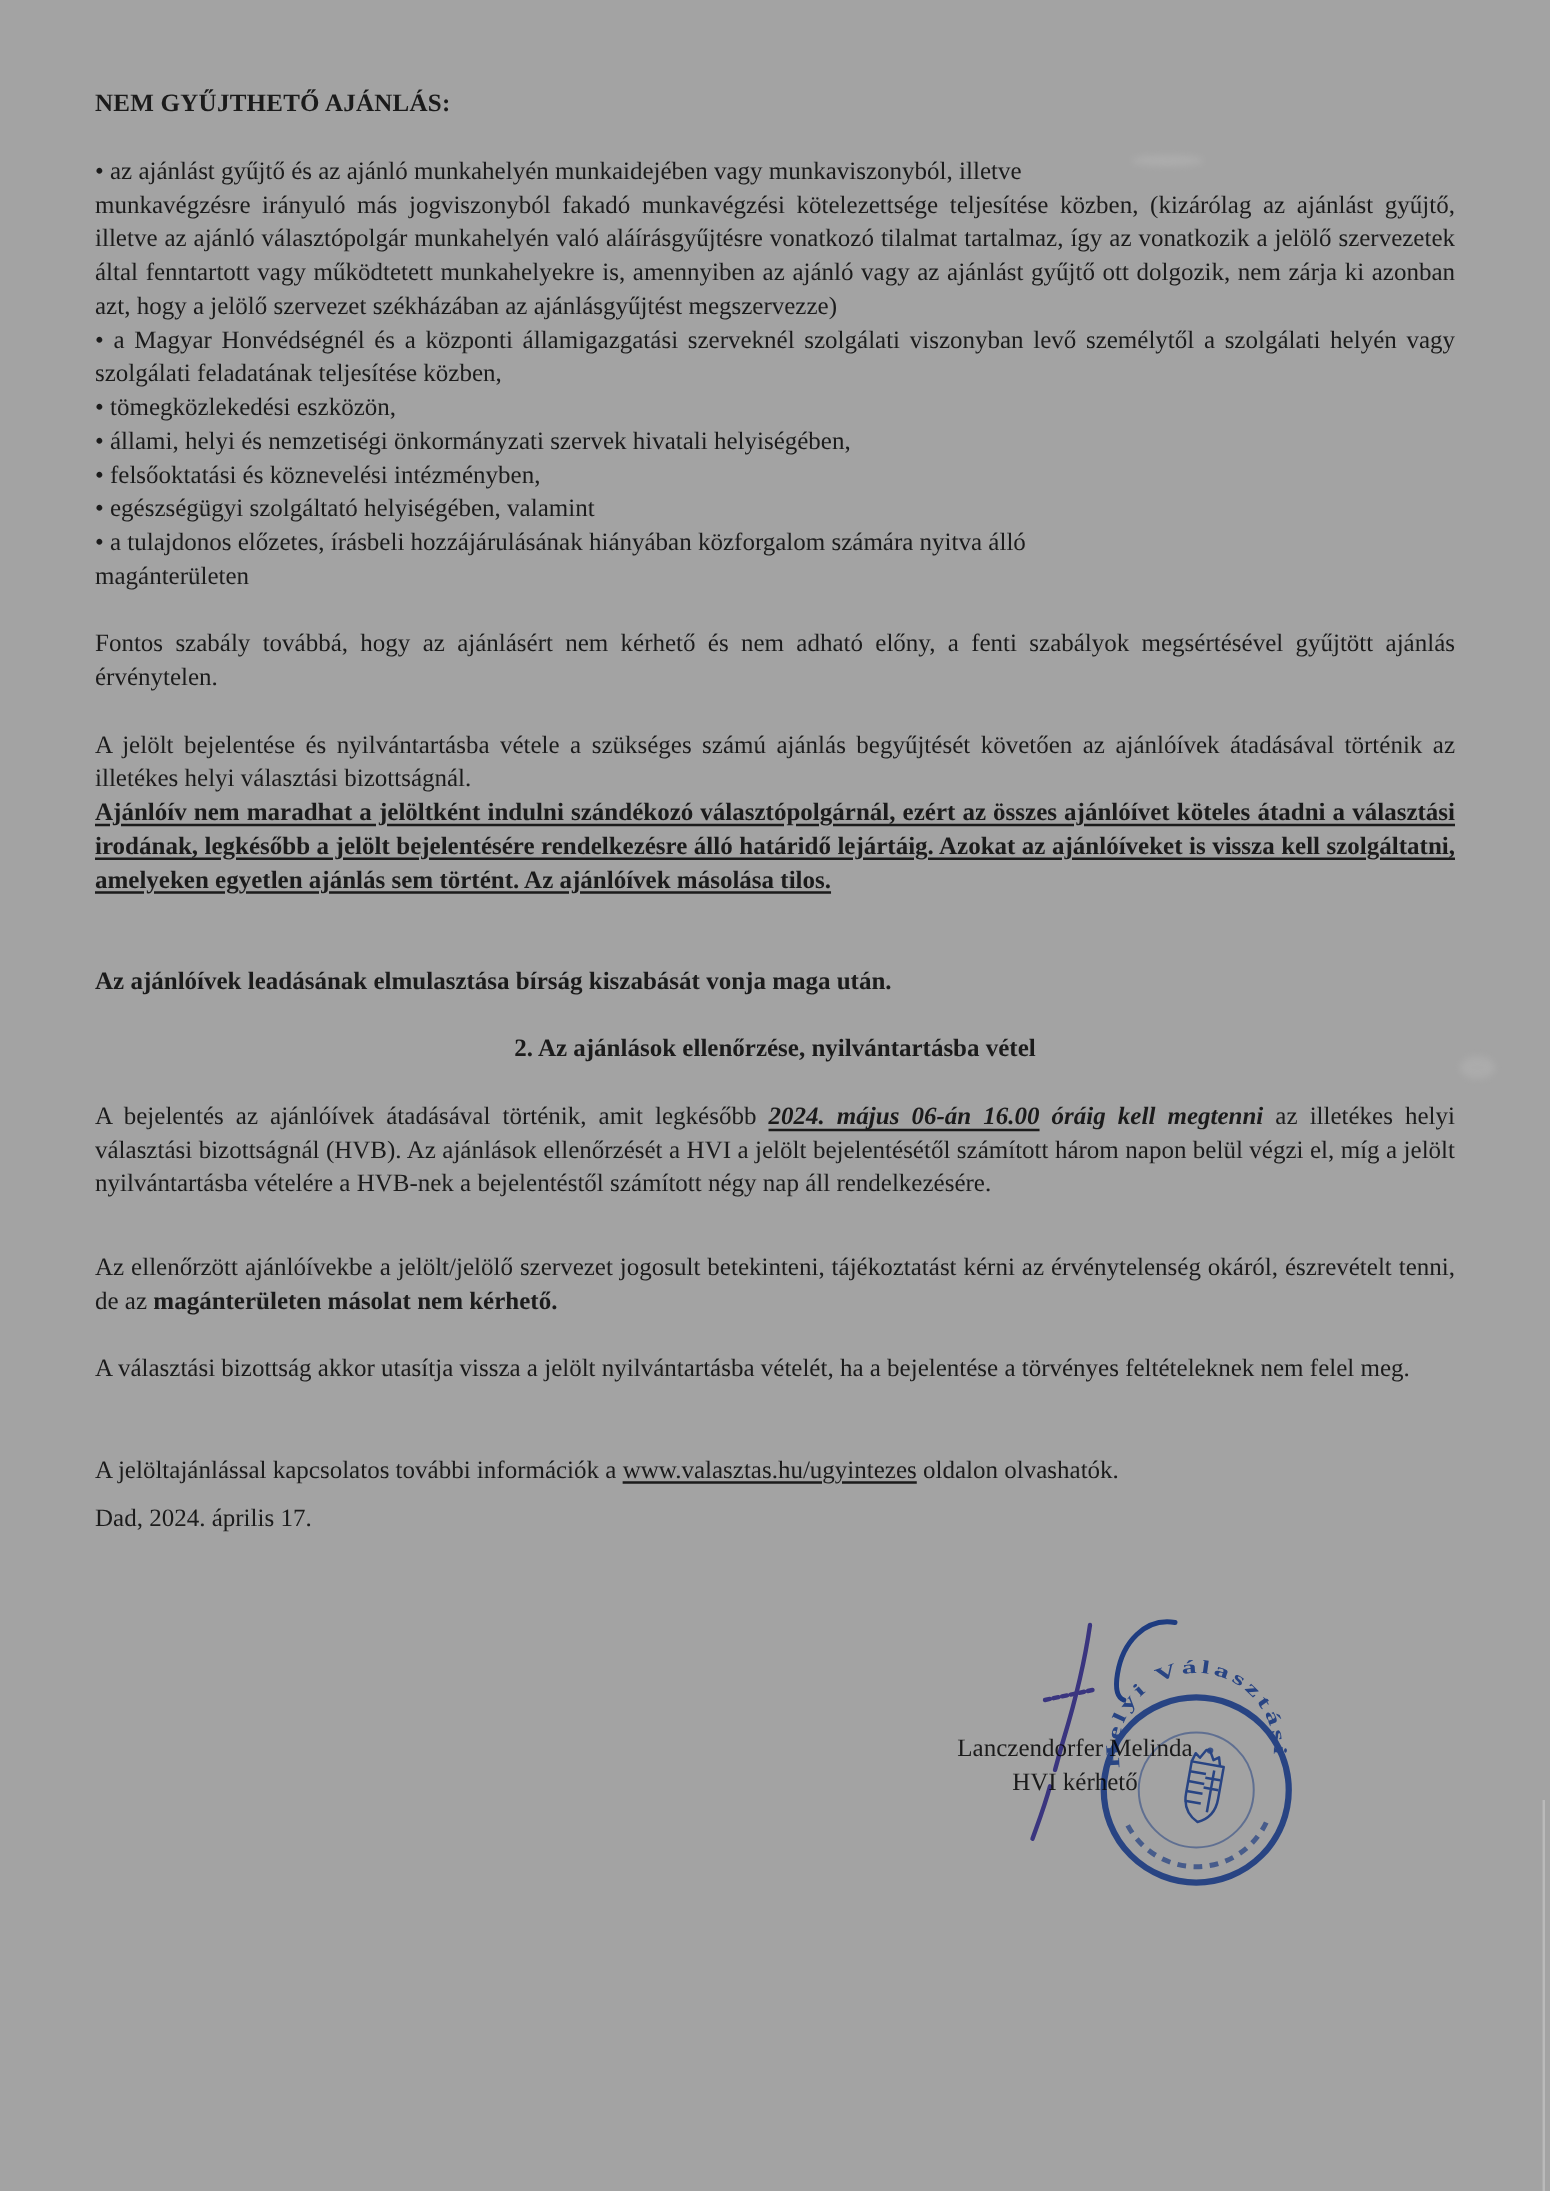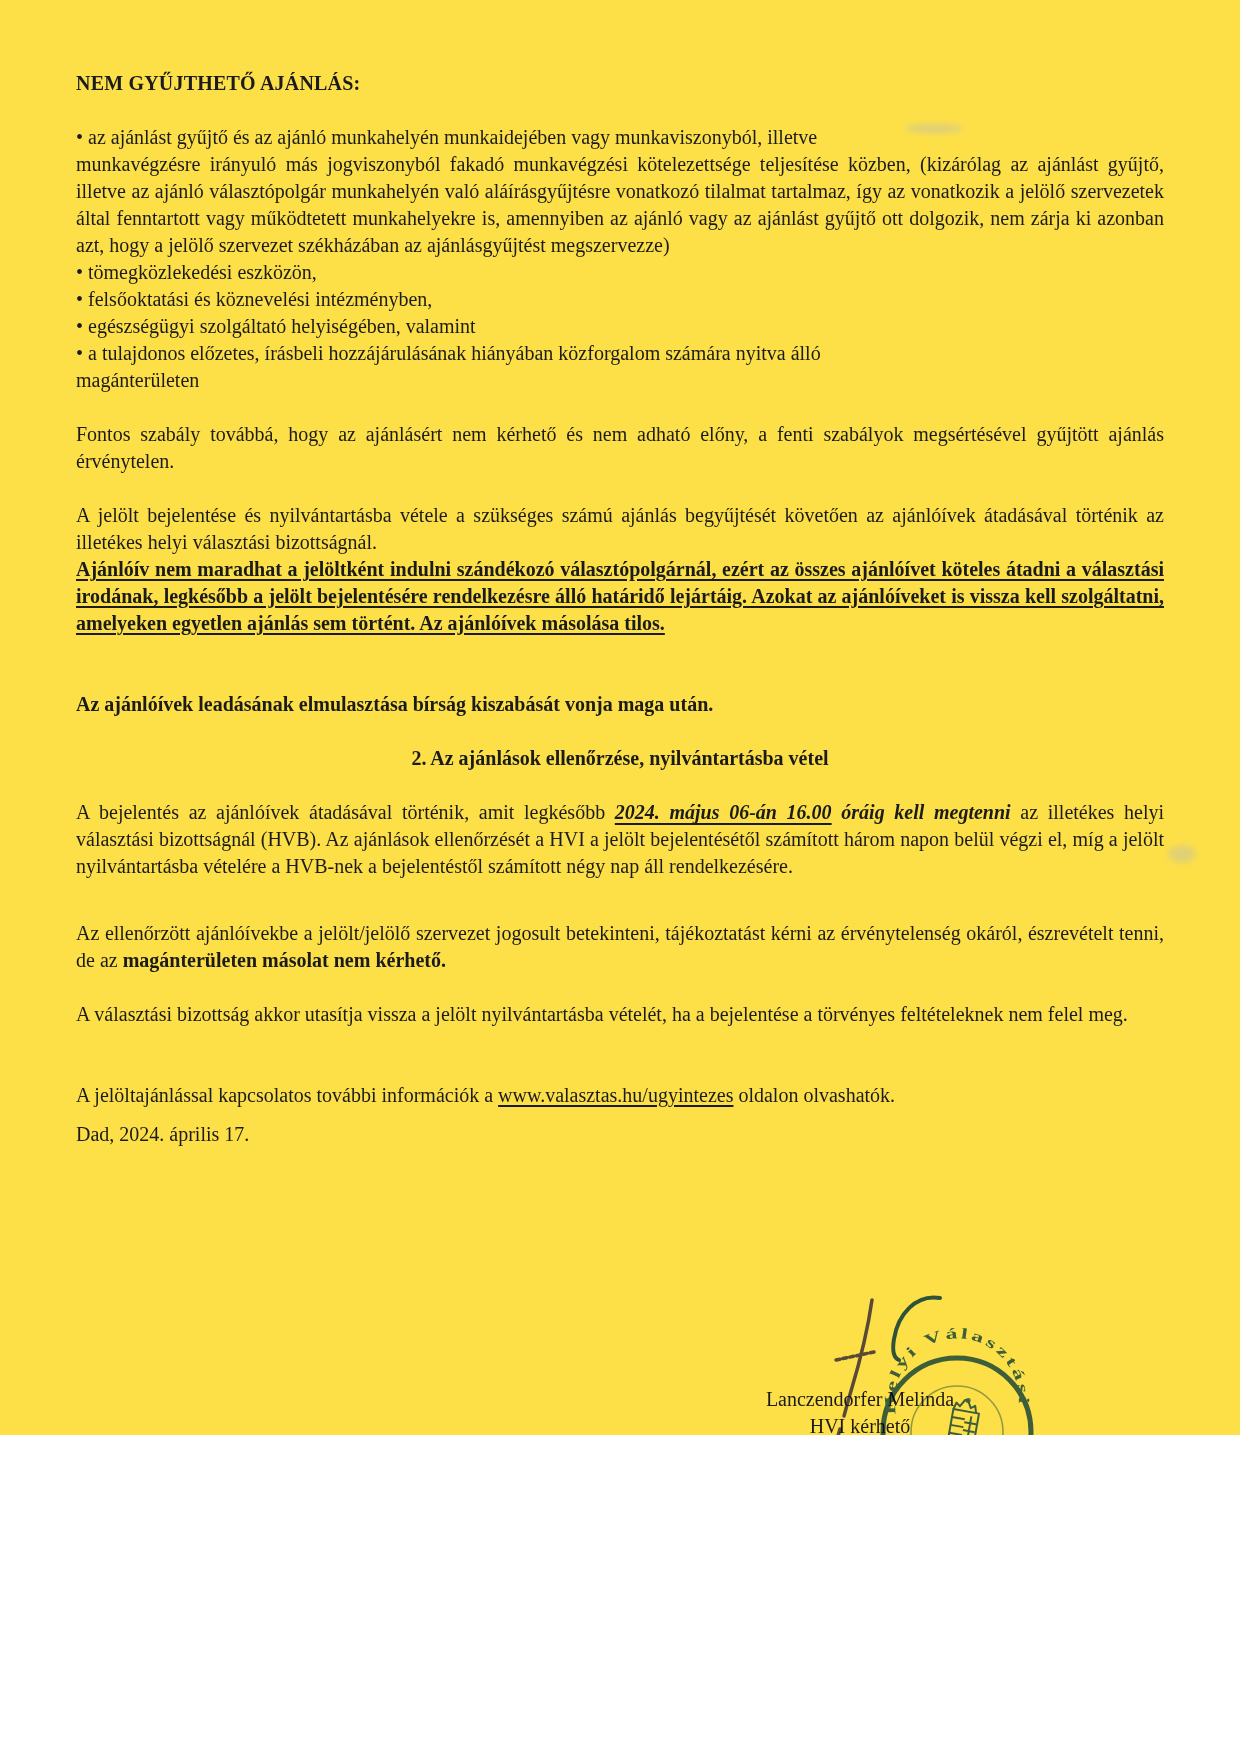--- a/index.html
+++ b/index.html
@@ -1,20 +1,20 @@
 <!DOCTYPE html>
 <html lang="hu" style="--stamp-blue: #2e5ec9; --sig-purple: #5b53c6;"><head>
 <meta charset="utf-8">
 <style>
   html,body{margin:0;padding:0;background:#ffffff;}
   .page{
     position:relative;
     width:1240px;
-    height:1435px;
-    background:#fde047;
+    height:1753px;
+    background:#a3a3a3;
     overflow:hidden;
     font-family:"Liberation Serif","DejaVu Serif",serif;
     color:#1b1b1b;
   }
   .content{
     position:absolute;
     left:76px;
     top:70px;
     width:1088px;
   }
@@ -92,21 +92,23 @@
 </head>
 <body>
 
 <div class="page">
   <div class="content">
 
     <p class="h1">NEM GYŰJTHETŐ AJÁNLÁS:</p>
     <div class="sp27"></div>
 
     <p><span>• az ajánlást gyűjtő és az ajánló munkahelyén munkaidejében vagy munkaviszonyból, illetve</span><br><span>munkavégzésre irányuló más jogviszonyból fakadó munkavégzési kötelezettsége teljesítése közben, (kizárólag az ajánlást gyűjtő, illetve az ajánló választópolgár munkahelyén való aláírásgyűjtésre vonatkozó tilalmat tartalmaz, így az vonatkozik a jelölő szervezetek által fenntartott vagy működtetett munkahelyekre is, amennyiben az ajánló vagy az ajánlást gyűjtő ott dolgozik, nem zárja ki azonban azt, hogy a jelölő szervezet székházában az ajánlásgyűjtést megszervezze)</span></p>
+    <p>• a Magyar Honvédségnél és a központi államigazgatási szerveknél szolgálati viszonyban levő személytől a szolgálati helyén vagy szolgálati feladatának teljesítése közben,</p>
     <p>• tömegközlekedési eszközön,</p>
+    <p>• állami, helyi és nemzetiségi önkormányzati szervek hivatali helyiségében,</p>
     <p>• felsőoktatási és köznevelési intézményben,</p>
     <p>• egészségügyi szolgáltató helyiségében, valamint</p>
     <p><span>• a tulajdonos előzetes, írásbeli hozzájárulásának hiányában közforgalom számára nyitva álló</span><br><span>magánterületen</span></p>
 
     <div class="sp27"></div>
     <p>Fontos szabály továbbá, hogy az ajánlásért nem kérhető és nem adható előny, a fenti szabályok megsértésével gyűjtött ajánlás érvénytelen.</p>
 
     <div class="sp27"></div>
     <p>A jelölt bejelentése és nyilvántartásba vétele a szükséges számú ajánlás begyűjtését követően az ajánlóívek átadásával történik az illetékes helyi választási bizottságnál.</p>
     <p class="bold-ul">Ajánlóív nem maradhat a jelöltként indulni szándékozó választópolgárnál, ezért az összes ajánlóívet köteles átadni a választási irodának, legkésőbb a jelölt bejelentésére rendelkezésre álló határidő lejártáig. Azokat az ajánlóíveket is vissza kell szolgáltatni, amelyeken egyetlen ajánlás sem történt. Az ajánlóívek másolása tilos.</p>

